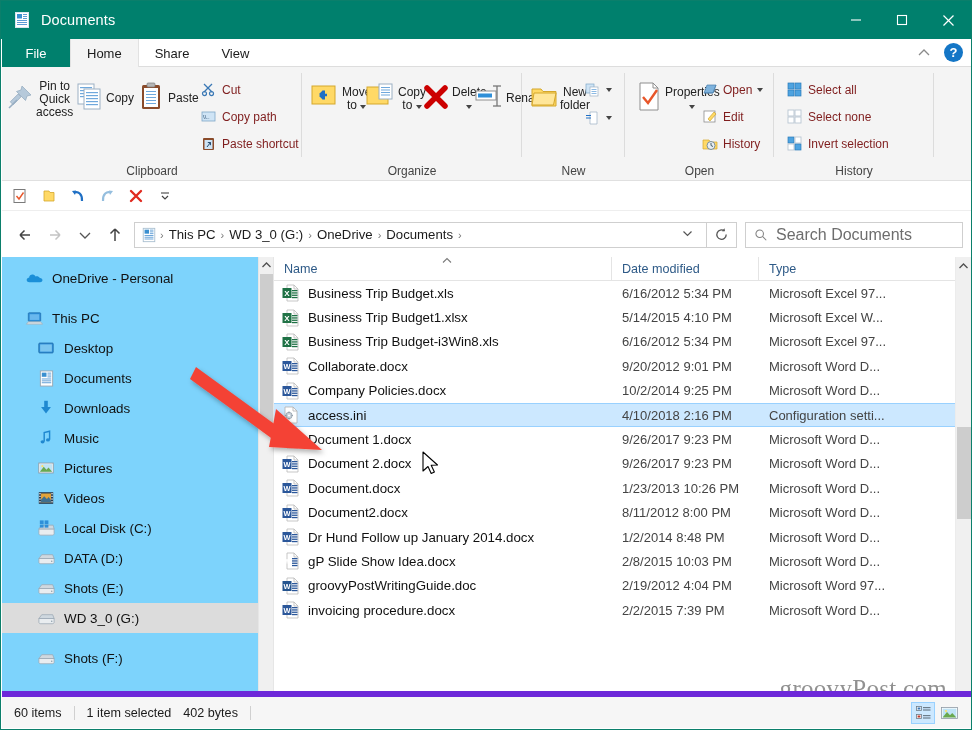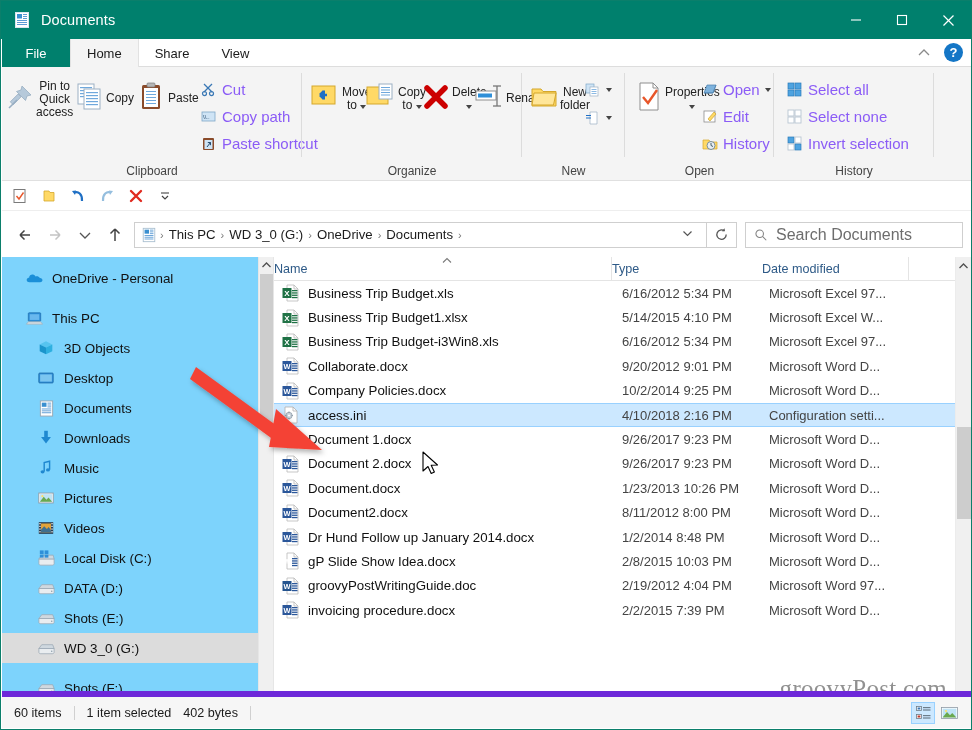--- a/index.html
+++ b/index.html
@@ -78,21 +78,21 @@
     padding-top: 4px; cursor: default;
   }
   .bigbtn .ico { height: 40px; display: flex; align-items: center; justify-content: center; }
   .bigbtn .lbl {
     font-size: 12px; color: #222; text-align: center; line-height: 13px; margin-top: 3px;
     width: 62px;
   }
   .smallcol { display: flex; flex-direction: column; padding: 4px 0 0 2px; gap: 2px; }
   .smallbtn { display: flex; align-items: center; height: 25px; padding: 0 6px 0 2px; gap: 5px; }
   .smallbtn .ico { width: 17px; height: 17px; display: flex; align-items:center; justify-content:center; }
-  .smallbtn .lbl { font-size: 15px; color: #8b5cf6; white-space: nowrap; }
+  .smallbtn .lbl { font-size: 12px; color: #7f1d1d; white-space: nowrap; }
   .caret-dn { width: 0;height:0;border-left:3.5px solid transparent;border-right:3.5px solid transparent;border-top:4px solid #444; display:inline-block; }
 
   
   .qstrip {
     position: absolute; left: 1px; top: 180px; width: 969px; height: 30px;
     background: #ffffff; display: flex; align-items: center; padding-left: 8px; gap: 9px;
     border-bottom: 1px solid #eee;
   }
   .qbtn { width: 20px; height: 20px; display: flex; align-items: center; justify-content: center; }
 
@@ -139,21 +139,21 @@
     background: #f0f0f0; border-left: 1px solid #e6e6e6;
   }
   .nav-scroll .arw { height: 17px; display: flex; align-items: center; justify-content: center; }
   .nav-scroll .thumb { position: absolute; left: 1px; width: 13px; background: #cdcdcd; }
 
   
   .filepane { position: relative; flex: 1; height: 447px; background: #fff; overflow: hidden; }
   .colhdr { display: flex; height: 24px; border-bottom: 1px solid #e4e4e4; background: #fff;
             position: relative; }
   .colhdr .c {
-    font-size: 12.6px; color: #2e5a87; display: flex; align-items: center; 
+    font-size: 12.6px; color: #2e5a87; display: flex; align-items: center; padding-left: 10px;
     border-right: 1px solid #e4e4e4; position: relative;
   }
   .c-name { width: 338px; }
   .c-date { width: 147px; }
   .c-type { width: 150px; }
   .sort-caret {
     position: absolute; left: 168px; top: 0px; width: 10px; height: 7px;
   }
 
   .rows { position: relative; height: 423px; overflow: hidden; }
@@ -665,30 +665,20 @@
           <span class="ico">
             <svg width="19" height="19" viewBox="0 0 20 20">
               <rect x="3.5" y="4" width="13" height="9" rx="0.8" fill="#2f8fd8" stroke="#1f6fb0" stroke-width="0.8"></rect>
               <rect x="5" y="5.5" width="10" height="6" fill="#69b8ee"></rect>
               <path d="M1.5 16 L18.5 16 L16.5 13.5 L3.5 13.5 Z" fill="#d5dde3" stroke="#9fadb8" stroke-width="0.7"></path>
             </svg>
           </span>
           <span class="lbl">This PC</span>
         </div>
 
-        <div class="navitem lvl1">
-          <span class="ico">
-            <svg width="18" height="18" viewBox="0 0 20 20">
-              <path d="M10 2.5 L17 6 L10 9.5 L3 6 Z" fill="#56c4ef"></path>
-              <path d="M3 6 L10 9.5 V17 L3 13.5 Z" fill="#1b95cc"></path>
-              <path d="M17 6 L10 9.5 V17 L17 13.5 Z" fill="#2eb0e0"></path>
-            </svg>
-          </span>
-          <span class="lbl">3D Objects</span>
-        </div>
 
         <div class="navitem lvl1">
           <span class="ico">
             <svg width="18" height="18" viewBox="0 0 20 20">
               <rect x="2" y="4.5" width="16" height="11" rx="1" fill="#2f8fd8" stroke="#1e6ba8" stroke-width="0.9"></rect>
               <rect x="3.5" y="6" width="13" height="8" fill="#7cc6f0"></rect>
             </svg>
           </span>
           <span class="lbl">Desktop</span>
         </div>
@@ -842,25 +832,25 @@
     </div>
 
     <div class="filepane">
       <div class="colhdr">
         <div class="c c-name">
           <span>Name</span>
           <svg class="sort-caret" viewBox="0 0 10 7">
             <polyline points="1,5.5 5,1.5 9,5.5" fill="none" stroke="#7b7b7b" stroke-width="1.1"></polyline>
           </svg>
         </div>
+        <div class="c c-date">
+          <span>Date modified</span>
+        </div>
         <div class="c c-type" style="border-right:none">
           <span>Type</span>
-        </div>
-        <div class="c c-date">
-          <span>Date modified</span>
         </div>
       </div>
 
       <div class="rows">
 
         <div class="row">
           <div class="cell-name">
             <svg class="fico" viewBox="0 0 17 18">
               <path d="M5 1 h7 l4 4 v12 H5 Z" fill="#fff" stroke="#b9b9b9" stroke-width="0.8"></path>
               <path d="M12 1 v4 h4" fill="none" stroke="#b9b9b9" stroke-width="0.8"></path>

